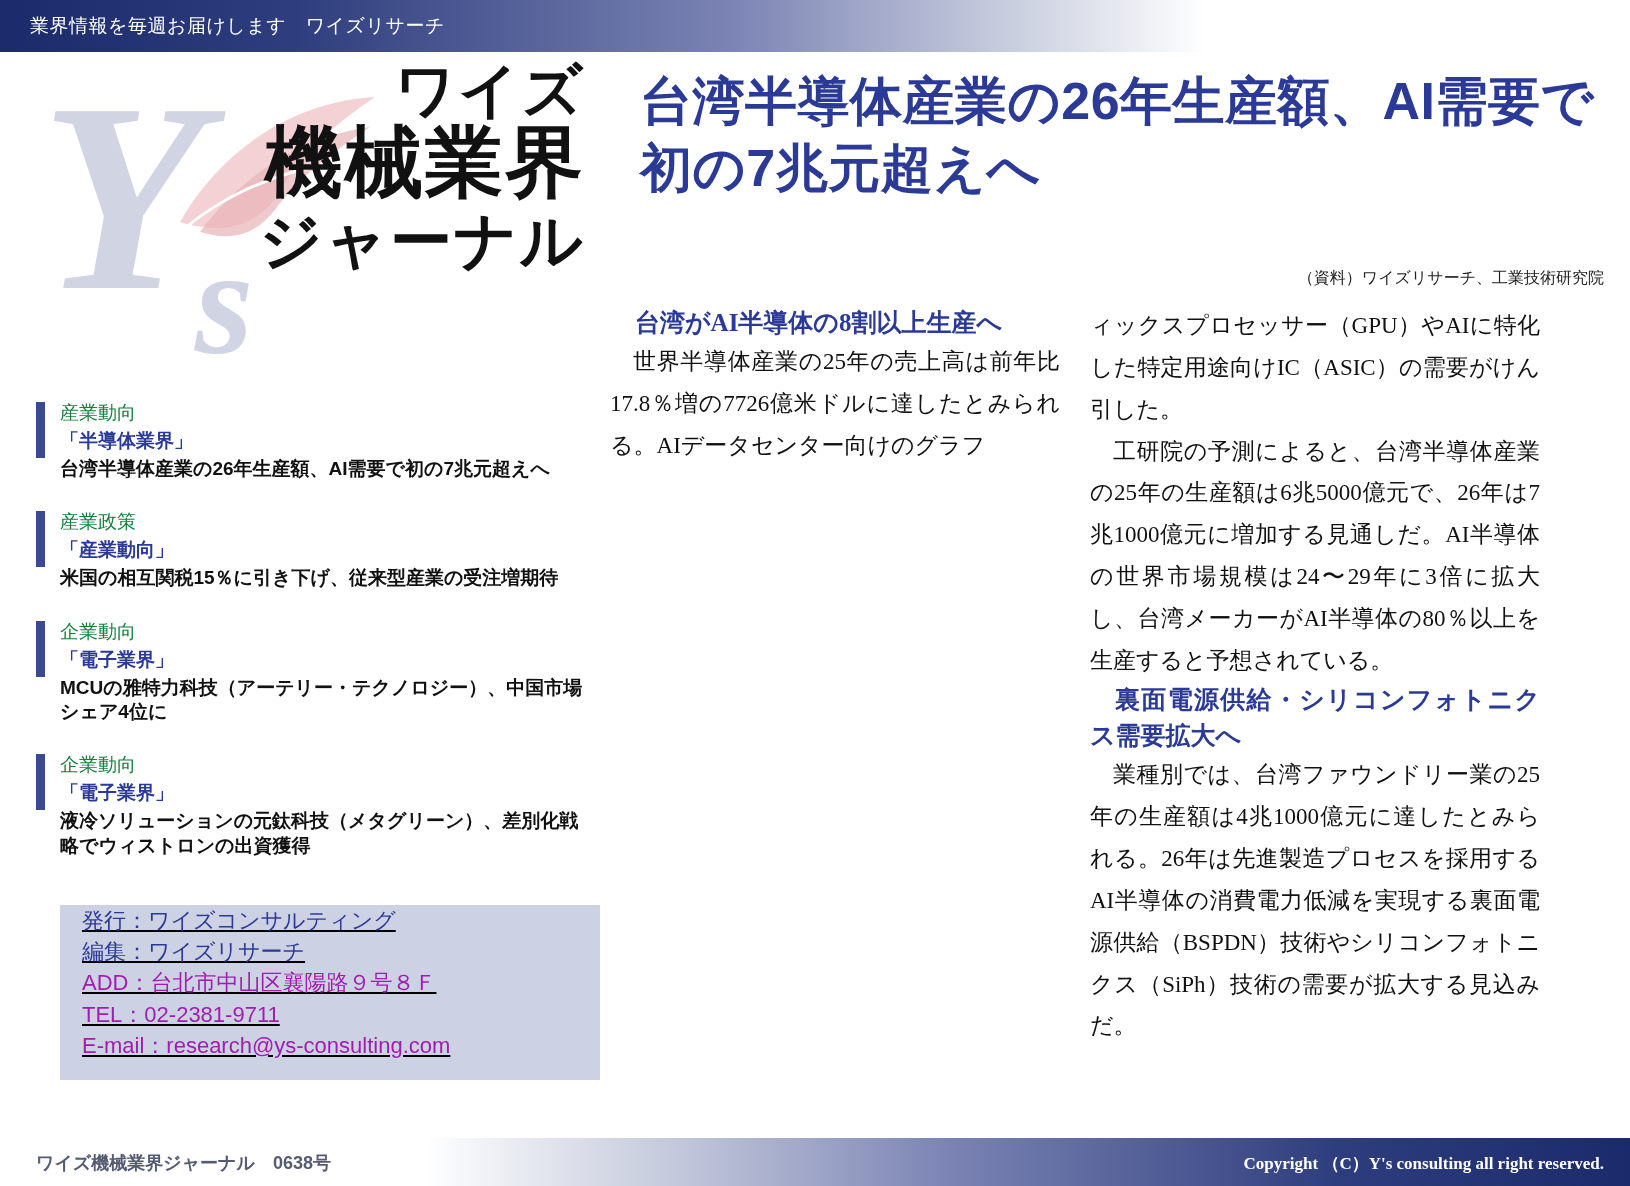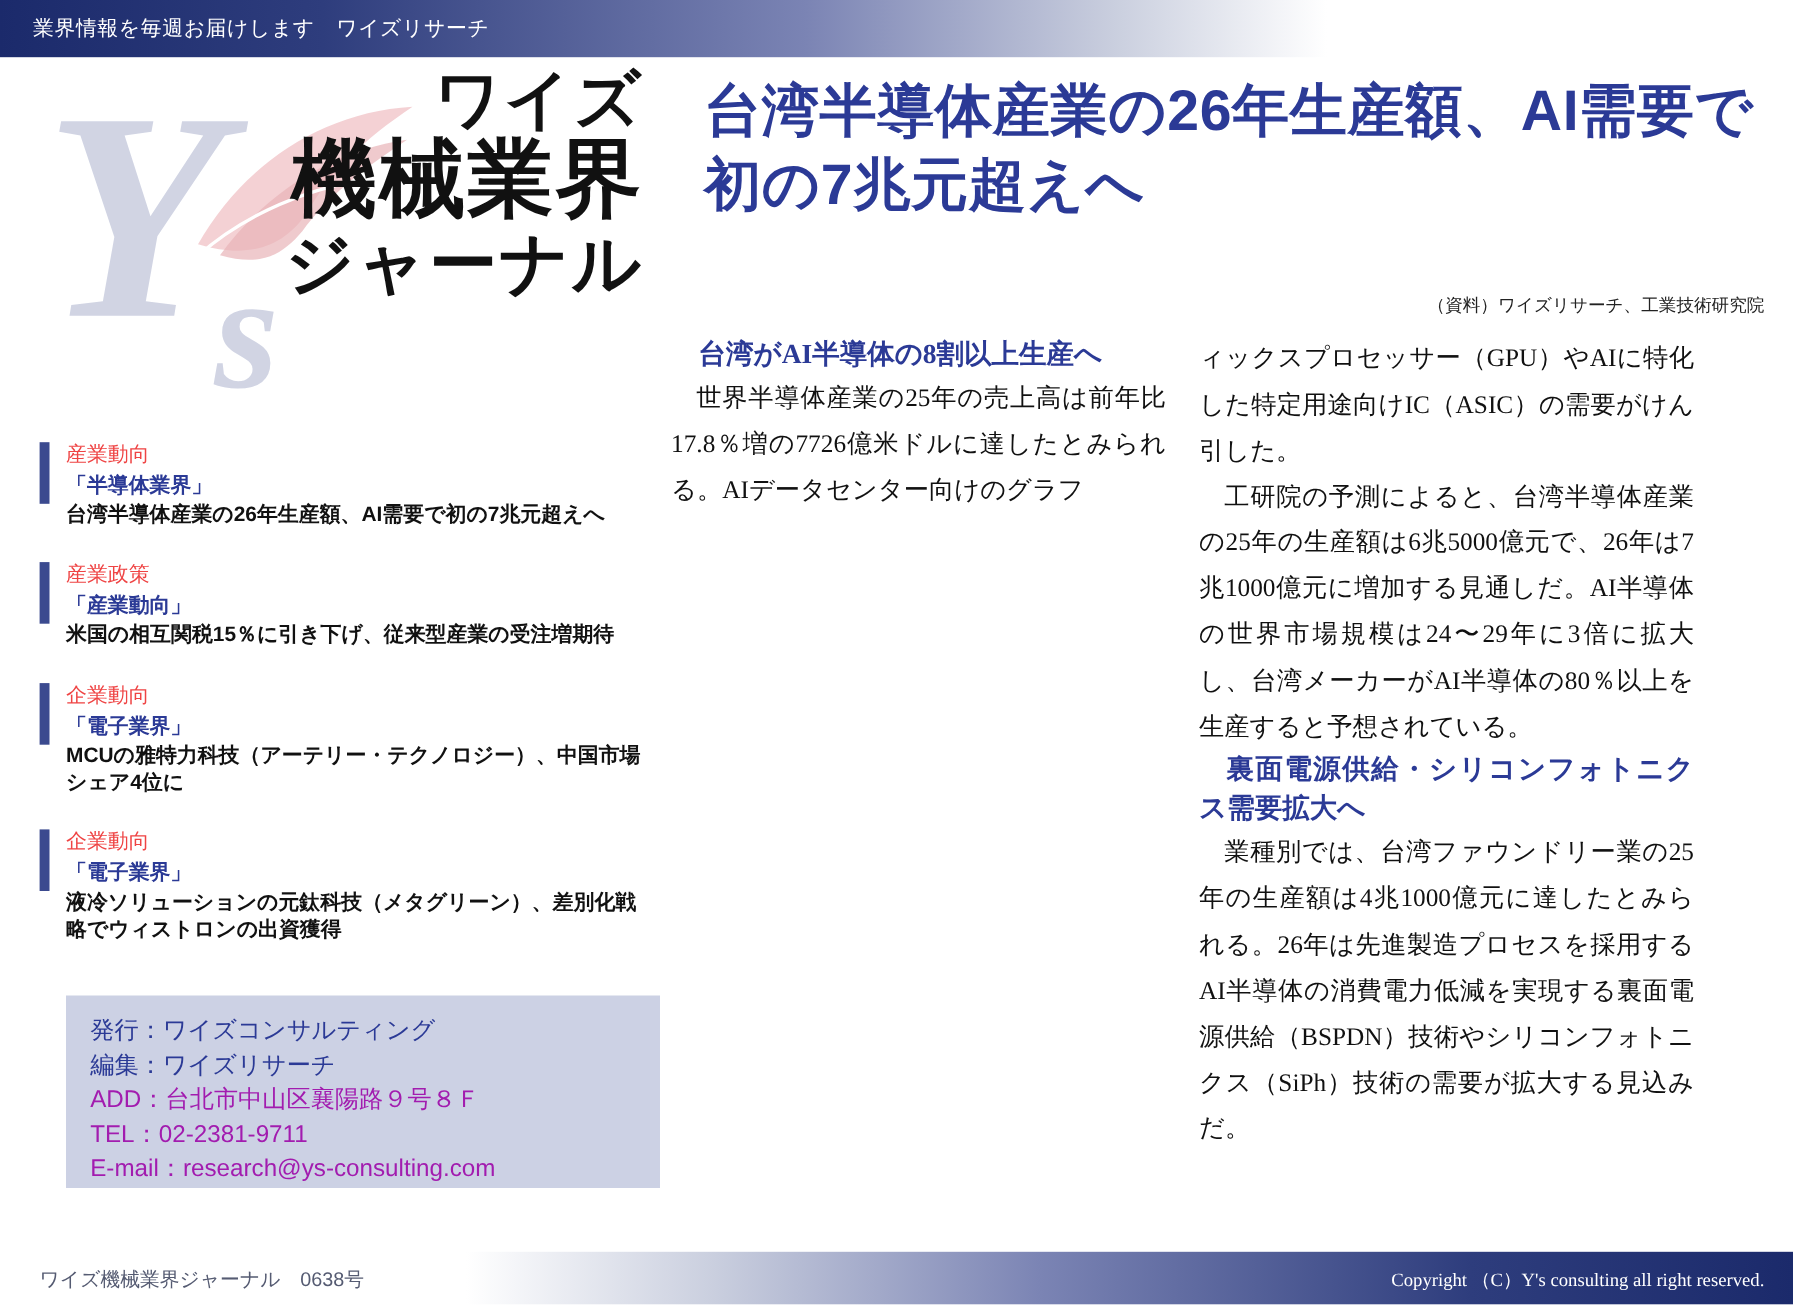--- a/index.html
+++ b/index.html
@@ -80,29 +80,30 @@
 
   
   .sidebar {
     position:absolute; left:36px; top:400px; width:560px;
   }
   .idx-item { position:relative; padding-left:24px; margin-bottom:28px; }
   .idx-bar {
     position:absolute; left:0; top:2px; width:9px; height:56px;
     background:#3b4a8f;
   }
-  .idx-cat { font-size:19px; color:#ef4444; margin-bottom:2px; }
+  .idx-cat { font-size:19px; color:#15803d; margin-bottom:2px; }
   .idx-sub { font-size:19px; color:#2b3a96; font-weight:bold; margin-bottom:3px; }
   .idx-title { font-size:19px; color:#111; font-weight:bold; line-height:1.28; }
 
   
   .pubbox {
     position:absolute; left:60px; top:905px; width:540px; height:175px;
     background:#ccd1e4;
-    padding:16px 22px;
+    padding:0 22px;
+    text-decoration:underline;
   }
   .pub-line { font-size:22px; line-height:1.42; color:#a21caf; }
   .pub-blue { color:#2b3a96; }
 
   
   .col {
     position:absolute; top:305px; width:450px;
     font-family:"Liberation Serif", serif;
     font-size:23px;
     line-height:1.82;
@@ -115,20 +116,21 @@
   .col p { margin:0 0 0 0; text-indent:1em; }
   .subhead {
     color:#2b3a96; font-weight:bold; font-size:25px;
     margin:22px 0 6px 0; text-indent:0; line-height:1.45;
   }
 
   
   .footer {
     position:absolute; left:0; bottom:0; width:1630px; height:48px;
     background:linear-gradient(to right,#ffffff 0%, #ffffff 26%, #c9cede 40%, #7b84b4 58%, #2e3d7d 82%, #1b2a6b 100%);
+    font-weight:bold;
   }
   .footer-left {
     position:absolute; left:36px; top:13px;
     font-size:18px; color:#555b72; white-space:nowrap;
   }
   .footer-right {
     position:absolute; right:26px; top:14px;
     font-size:17px; color:#ffffff; white-space:nowrap;
     font-family:"Liberation Serif", serif;
   }

